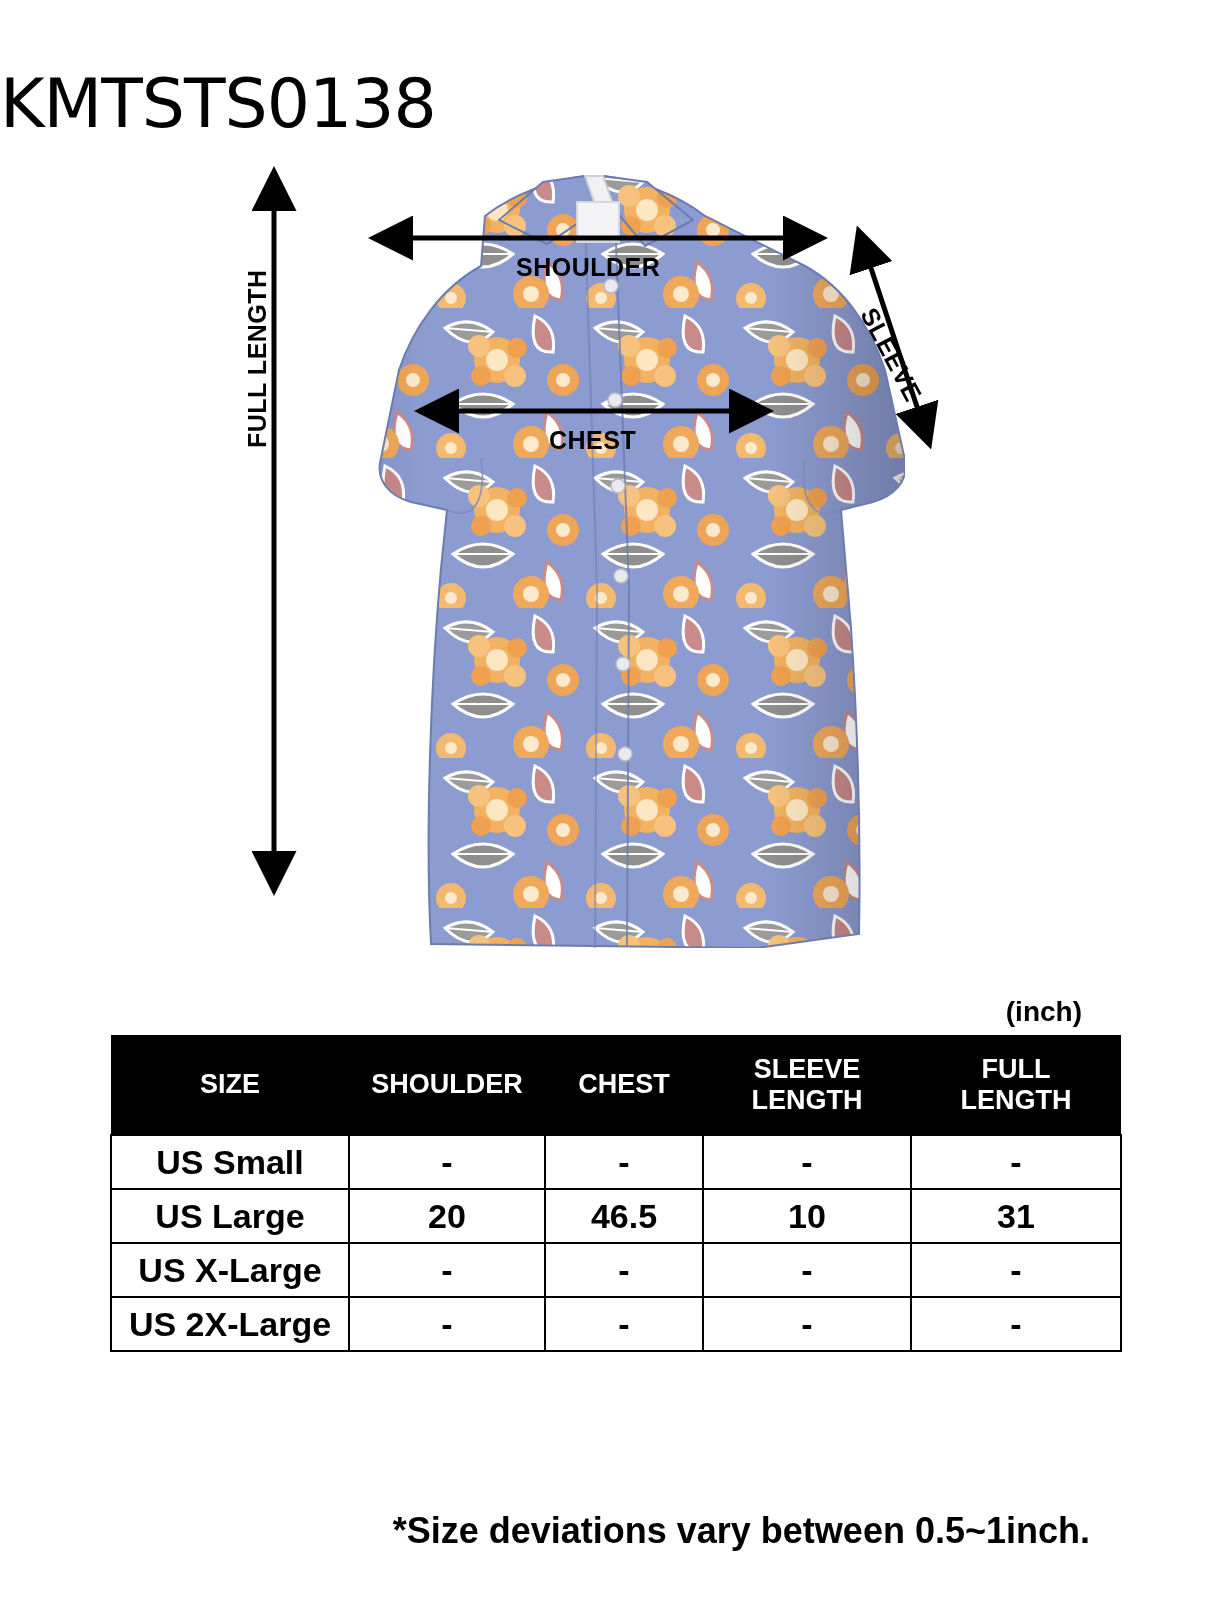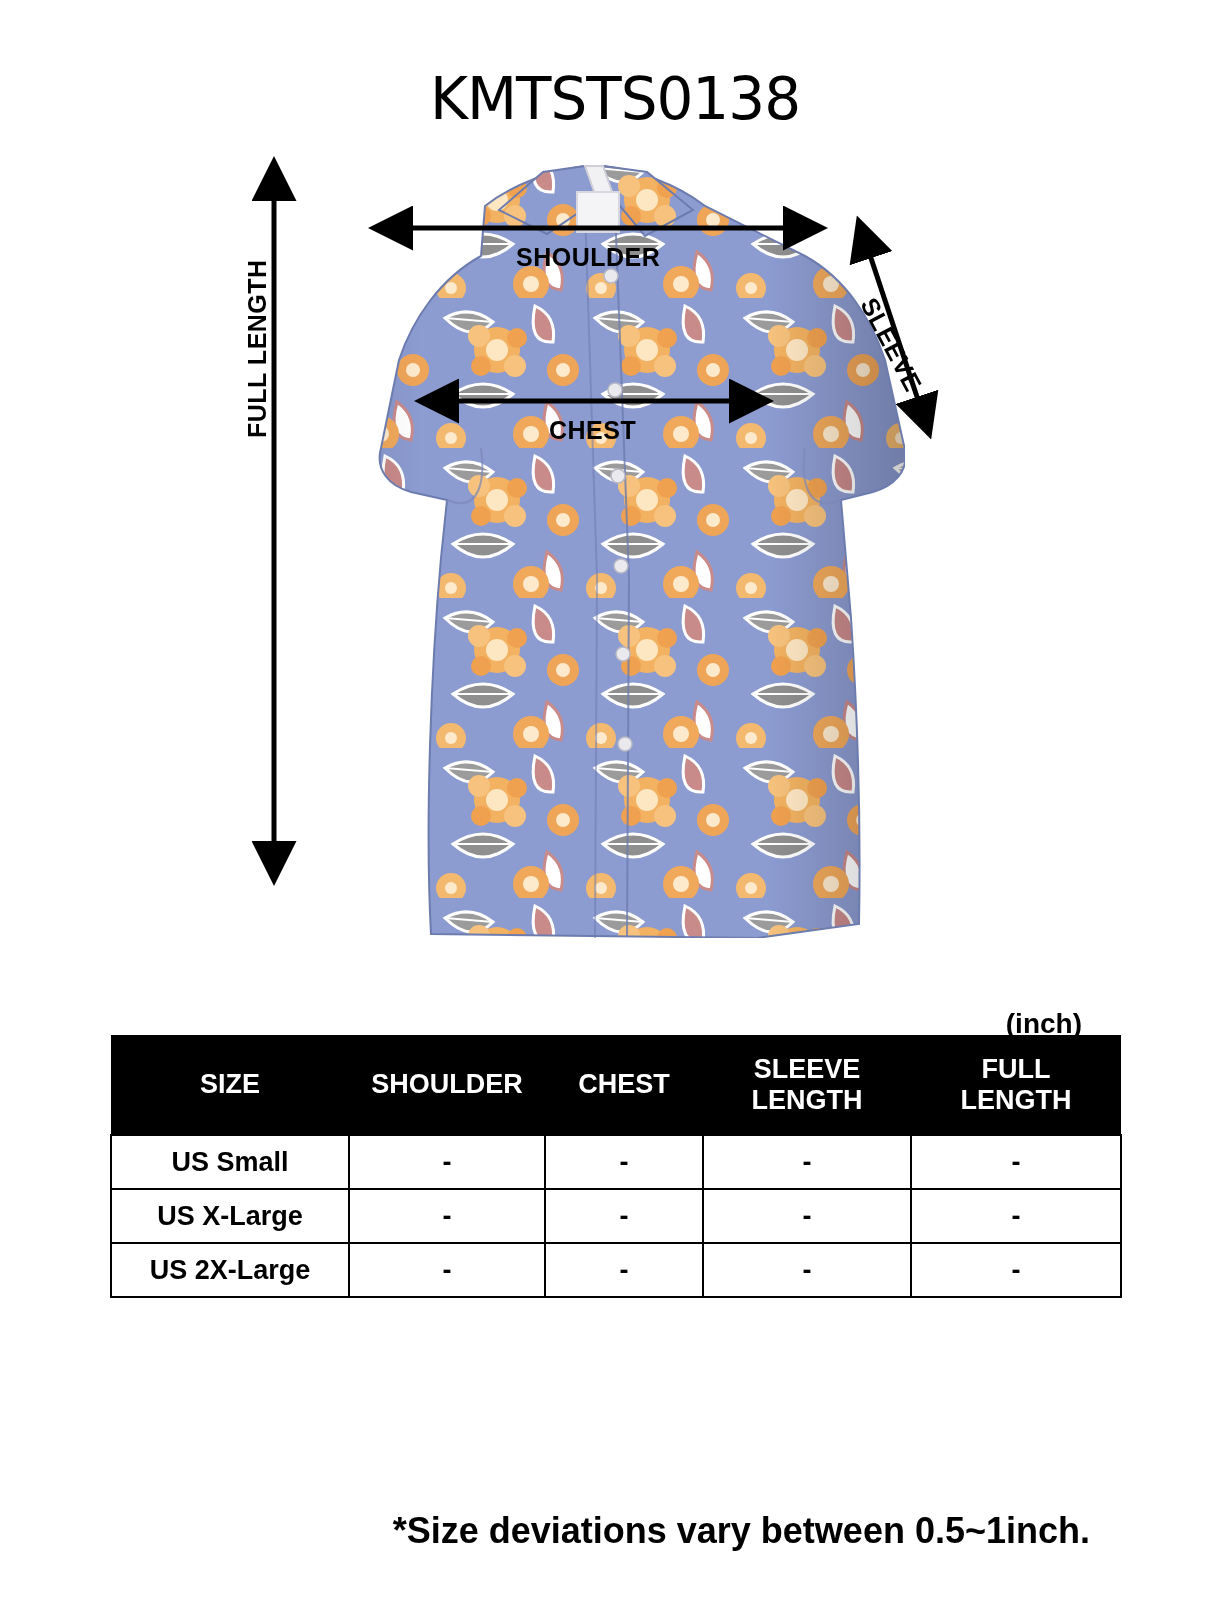--- a/index.html
+++ b/index.html
@@ -11,22 +11,21 @@
     width: 1230px;
     height: 1600px;
     font-family: "Liberation Sans", sans-serif;
     color: #000000;
     position: relative;
     overflow: hidden;
   }
 
   
   .title {
-    text-align: center;
-    font-size: 58px;
+    font-size: 68px;
     font-weight: 400;
     letter-spacing: -1px;
     line-height: 1;
     margin-top: 70px;
     font-family: "DejaVu Sans", sans-serif;
   }
 
   
   .illustration {
     position: relative;
@@ -84,21 +83,20 @@
     pointer-events: none;
   }
 
   
   .inch-note {
     position: absolute;
     right: 148px;
     top: 996px;
     font-size: 28px;
     font-weight: bold;
-    margin-top: 12px;
   }
 
   
   .table-wrap {
     position: absolute;
     left: 110px;
     top: 1035px;
     width: 1010px;
     border-radius: 16px;
   }
@@ -114,21 +112,21 @@
     font-weight: bold;
     padding: 12px 4px;
     text-align: center;
     line-height: 1.12;
     border: none;
   }
   table.size-table thead tr { height: 100px; }
   table.size-table td {
     border: 2px solid #000000;
     text-align: center;
-    font-size: 27px;
+    font-size: 34px;
     font-weight: bold;
     height: 52px;
     padding: 0;
   }
   table.size-table tbody tr td:first-child {
     text-align: center;
   }
   .col-size     { width: 238px; }
   .col-shoulder { width: 196px; }
   .col-chest    { width: 158px; }
@@ -331,20 +329,27 @@
     </thead>
     <tbody>
       <tr>
         <td>US Small</td>
         <td>-</td>
         <td>-</td>
         <td>-</td>
         <td>-</td>
       </tr>
       <tr>
+        <td>US Large</td>
+        <td>20</td>
+        <td>46.5</td>
+        <td>10</td>
+        <td>31</td>
+      </tr>
+      <tr>
         <td>US X-Large</td>
         <td>-</td>
         <td>-</td>
         <td>-</td>
         <td>-</td>
       </tr>
       <tr>
         <td>US 2X-Large</td>
         <td>-</td>
         <td>-</td>

